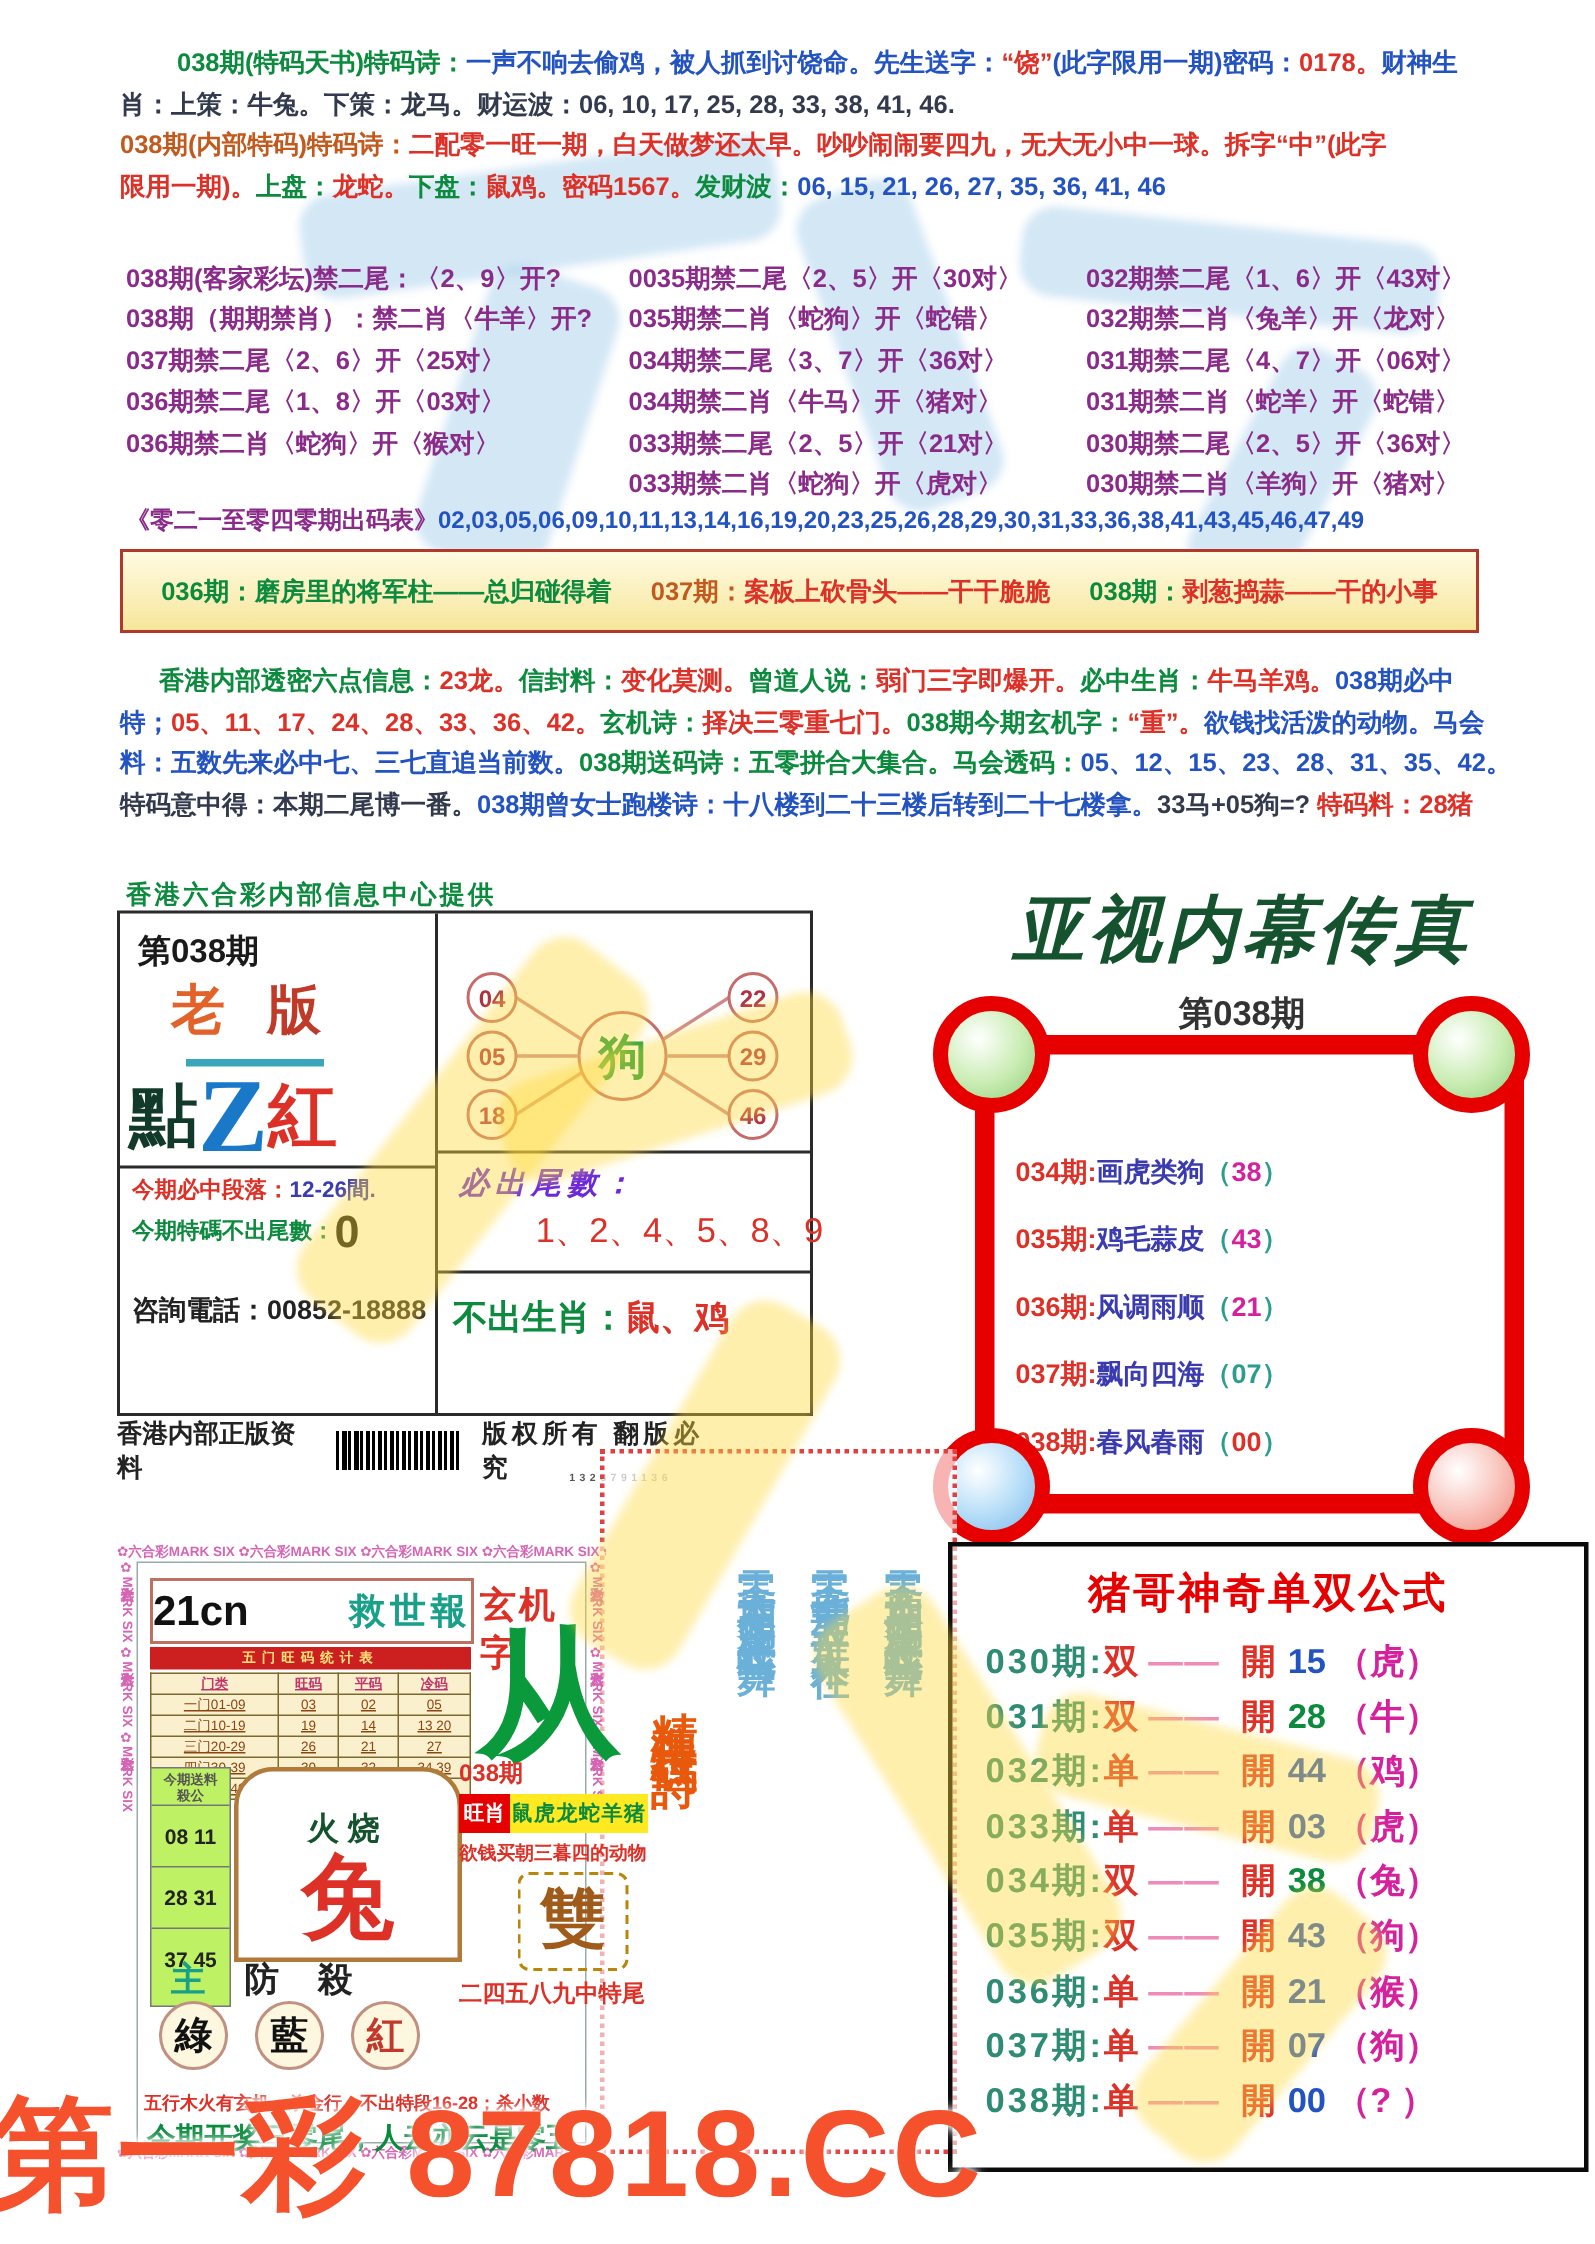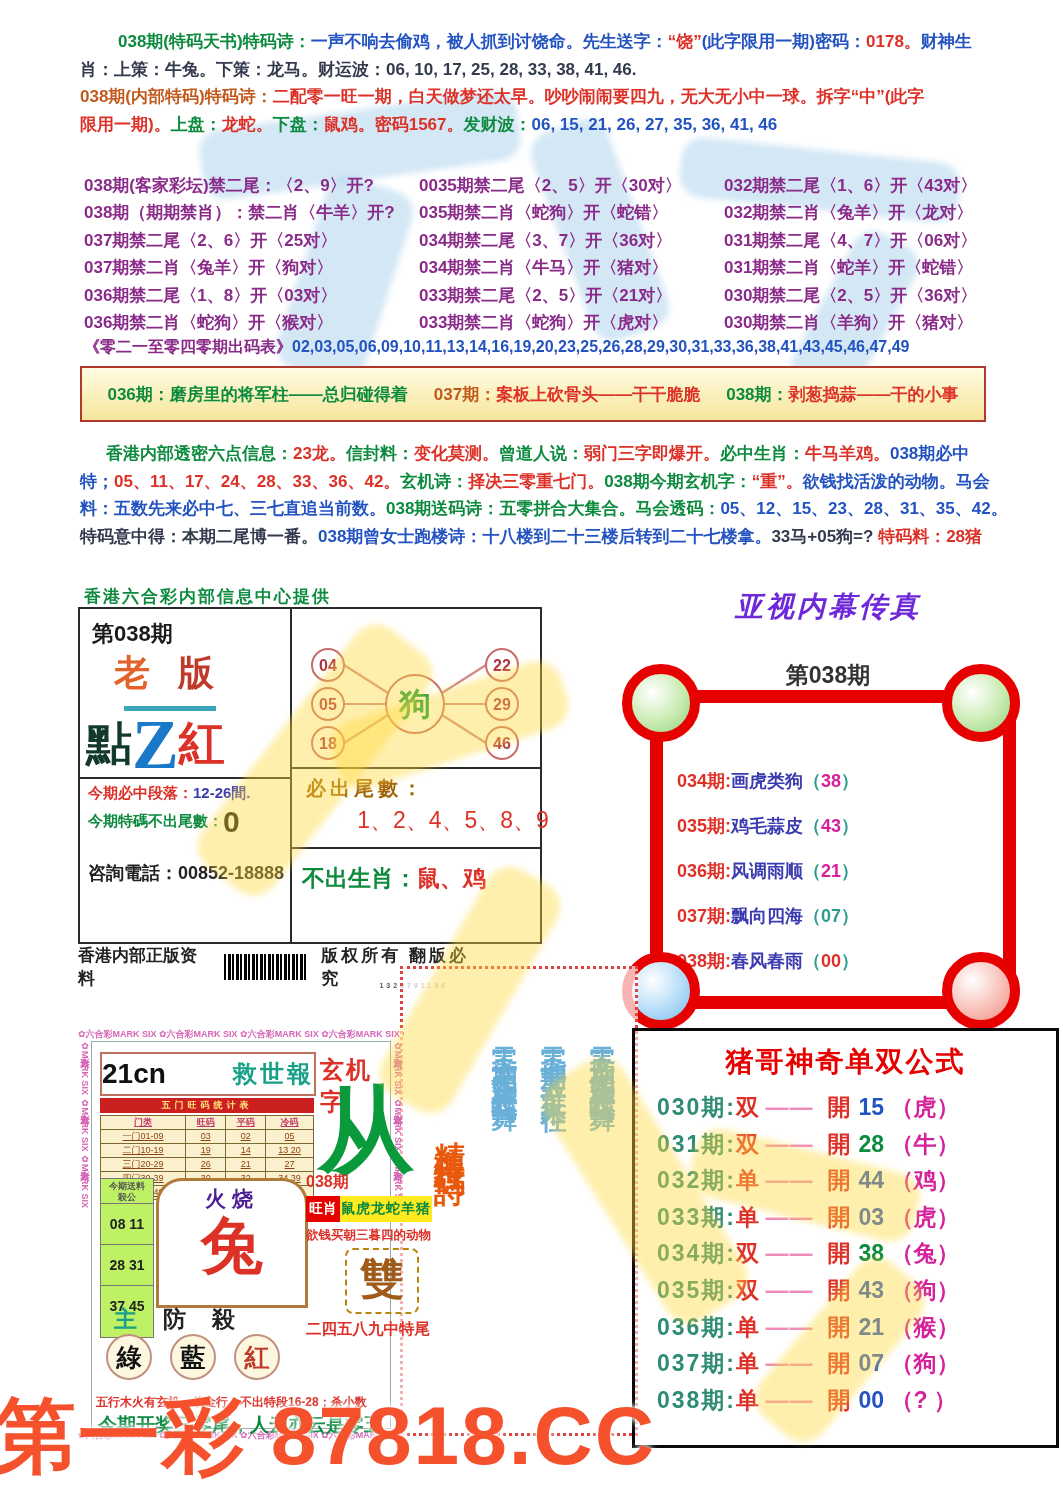--- a/index.html
+++ b/index.html
@@ -37,31 +37,31 @@
   .brandrow .b3{font-size:46px;font-weight:700;color:#dd3128;}
   .lhdiv{position:absolute;left:0;top:168px;width:210px;border-top:2px solid #2a2a2a;}
   .seg{position:absolute;left:8px;top:175px;font-size:15px;font-weight:700;white-space:nowrap;}
   .notail{position:absolute;left:8px;top:196px;font-size:15px;font-weight:700;white-space:nowrap;}
   .notail .zero{font-size:30px;color:#111;vertical-align:-6px;}
   .phone{position:absolute;left:8px;top:252px;font-size:18px;font-weight:700;color:#222;}
   .computer{position:absolute;left:210px;top:8px;width:250px;text-align:center;font-size:21px;
             font-weight:700;color:#1a78c8;letter-spacing:5px;}
   .diagram{position:absolute;left:212px;top:34px;}
   .rh1{position:absolute;left:210px;top:158px;width:250px;border-top:2px solid #2a2a2a;}
-  .tails-label{position:absolute;left:226px;top:166px;font-size:20px;font-weight:700;color:#a16207;letter-spacing:4px;}
+  .tails-label{position:absolute;left:226px;top:166px;font-size:20px;font-weight:700;color:#6d28d9;letter-spacing:4px;font-style:italic;}
   .tails-val{position:absolute;left:210px;top:196px;width:250px;text-align:center;font-size:23px;font-weight:400;color:#dd3128;padding-left:38px;}
   .rh2{position:absolute;left:210px;top:238px;width:250px;border-top:2px solid #2a2a2a;}
   .nozo{position:absolute;left:222px;top:254px;font-size:23px;font-weight:700;white-space:nowrap;}
   .lfooter{left:78px;top:944px;width:470px;display:flex;align-items:center;font-size:17px;font-weight:700;color:#222;}
   .barcode{width:88px;height:26px;margin:0 14px 0 18px;
      background:repeating-linear-gradient(90deg,#000 0 2px,#fff 2px 4px,#000 4px 7px,#fff 7px 8px);}
   .bdigits{position:absolute;left:260px;top:27px;font-size:7px;color:#555;letter-spacing:3px;}
   
-  .faxtitle{left:628px;top:588px;width:400px;text-align:center;font-size:28px;font-weight:700;
-     font-style:italic;color:#6d28d9;font-family:"Liberation Serif","DejaVu Serif",serif;letter-spacing:3px;}
+  .faxtitle{left:628px;top:588px;width:400px;text-align:center;font-size:48px;font-weight:700;
+     font-style:italic;color:#14532d;font-family:"Liberation Serif","DejaVu Serif",serif;letter-spacing:3px;}
   .faxissue{left:628px;top:660px;width:400px;text-align:center;font-size:23px;font-weight:700;color:#333;}
   .faxframe{left:650px;top:690px;width:340px;height:293px;border:13px solid #e60000;border-radius:6px;background:#fff;}
   .faxrows{position:absolute;left:14px;top:56px;line-height:45px;font-size:18px;font-weight:700;white-space:nowrap;}
   .ball{width:58px;height:58px;border-radius:50%;border:10px solid #e60000;}
   .ball.g{background:radial-gradient(circle at 35% 32%,#fff,#c9ecb2 55%,#8fce7c);}
   .ball.bl{background:radial-gradient(circle at 35% 32%,#fff,#b5ddf8 55%,#7db9e8);}
   .ball.pk{background:radial-gradient(circle at 35% 32%,#fff,#f8c0b8 55%,#ef8b7c);}
   
   .poembox{left:400px;top:966px;width:232px;height:464px;border:3px dotted #e04040;background:rgba(255,255,255,.7);
      writing-mode:vertical-rl;padding:0;}
@@ -94,21 +94,21 @@
   .ntable{position:absolute;left:8px;top:73px;width:214px;background:#fbf0cd;border:1px solid #7a6a30;
      border-collapse:collapse;font-size:9px;color:#8b4513;}
   .ntable td{border:1px solid #7a6a30;padding:1px 2px;text-align:center;line-height:11px;text-decoration:underline;}
   .ntable .hd td{color:#c2366b;font-weight:700;}
   .mini{position:absolute;left:8px;top:136px;width:52px;height:158px;border:1px solid #777;background:#bef264;
      text-align:center;}
   .mini .mh{font-size:9px;color:#555;line-height:11px;padding-top:2px;font-weight:700;}
   .mini .mv{font-size:14px;font-weight:700;color:#222;border-top:1px solid #777;line-height:40px;}
   .arch{position:absolute;left:64px;top:136px;width:146px;height:124px;border:3px solid #b07a3a;
      border-radius:26px 26px 0 0;background:#fff;text-align:center;}
-  .arch .fire{font-size:21px;font-weight:700;color:#4c1d95;letter-spacing:6px;margin-top:4px;}
+  .arch .fire{font-size:21px;font-weight:700;color:#14532d;letter-spacing:6px;margin-top:24px;}
   .arch .rab{font-size:62px;line-height:66px;font-weight:700;color:#dd3128;
      font-family:"Liberation Serif","DejaVu Serif",serif;}
   .rzone{position:absolute;left:214px;top:130px;width:152px;}
   .rzone .iss{font-size:16px;font-weight:700;color:#dd3128;}
   .wangrow{display:flex;margin-top:3px;}
   .wangl{background:#e60000;color:#fff;font-size:14px;font-weight:700;padding:4px 3px;}
   .wangv{background:#ffe920;color:#0a8a3e;font-size:14px;font-weight:700;padding:4px 1px;letter-spacing:1px;}
   .desire{font-size:12.5px;font-weight:700;color:#dd3128;margin-top:5px;white-space:nowrap;}
   .shuangbox{width:70px;height:62px;margin:4px auto 0;border:2px dashed #b8860b;border-radius:8px;
      text-align:center;}
@@ -149,21 +149,20 @@
     <div class="ln"><span class="c-k">肖：上策：牛兔。下策：龙马。</span><span class="c-k">财运波：</span><span class="c-k">06, 10, 17, 25, 28, 33, 38, 41, 46.</span></div>
     <div class="ln"><span class="c-o">038期(内部特码)特码诗：</span><span class="c-r">二配零一旺一期，白天做梦还太早。吵吵闹闹要四九，无大无小中一球。</span><span class="c-r">拆字“中”(此字</span></div>
     <div class="ln"><span class="c-r">限用一期)。</span><span class="c-g">上盘：</span><span class="c-r">龙蛇。</span><span class="c-g">下盘：</span><span class="c-r">鼠鸡。</span><span class="c-r">密码1567。</span><span class="c-g">发财波：</span><span class="c-b">06, 15, 21, 26, 27, 35, 36, 41, 46</span></div>
   </div>
 
   <div class="abs ban">
     <div class="col c1">
       <div>038期(客家彩坛)禁二尾：〈2、9〉开?</div>
       <div>038期（期期禁肖）：禁二肖〈牛羊〉开?</div>
       <div>037期禁二尾〈2、6〉开〈25对〉</div>
-      <div>037期禁二肖〈兔羊〉开〈狗对〉</div>
       <div>036期禁二尾〈1、8〉开〈03对〉</div>
       <div>036期禁二肖〈蛇狗〉开〈猴对〉</div>
     </div>
     <div class="col c2">
       <div>0035期禁二尾〈2、5〉开〈30对〉</div>
       <div>035期禁二肖〈蛇狗〉开〈蛇错〉</div>
       <div>034期禁二尾〈3、7〉开〈36对〉</div>
       <div>034期禁二肖〈牛马〉开〈猪对〉</div>
       <div>033期禁二尾〈2、5〉开〈21对〉</div>
       <div>033期禁二肖〈蛇狗〉开〈虎对〉</div>

